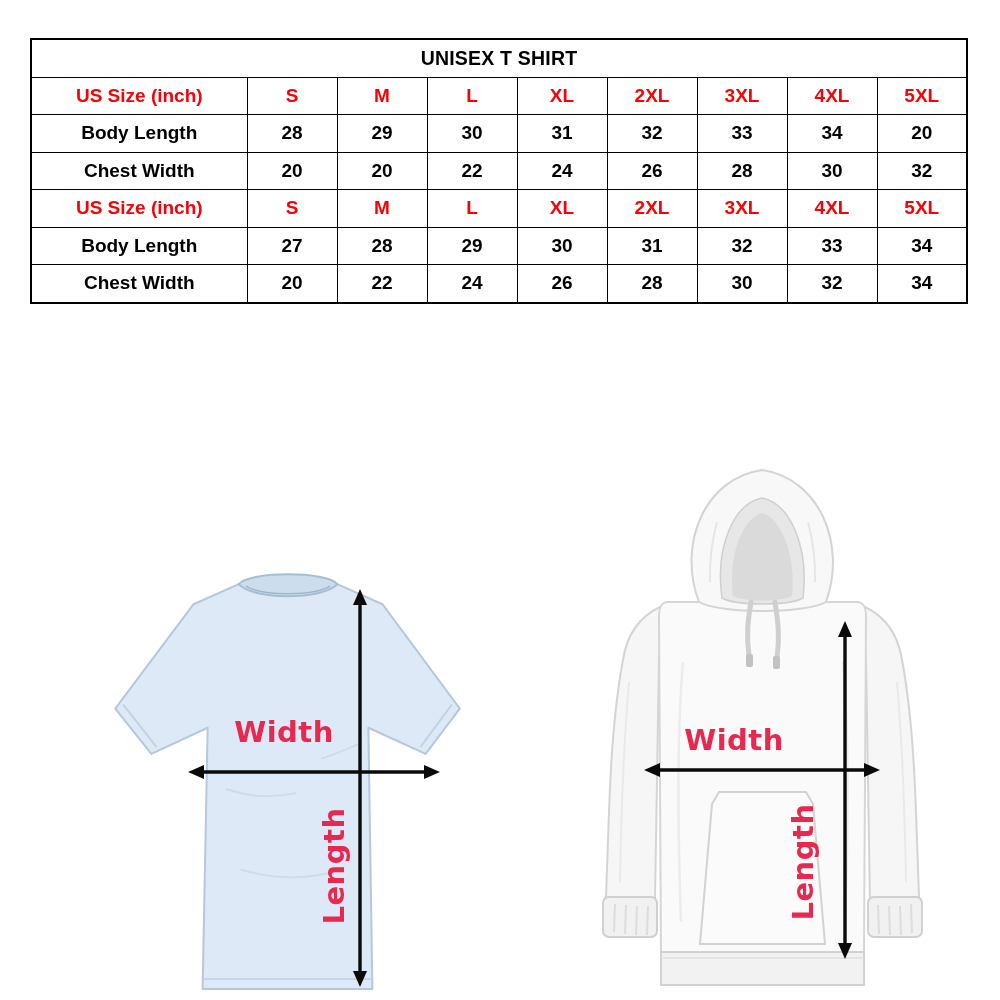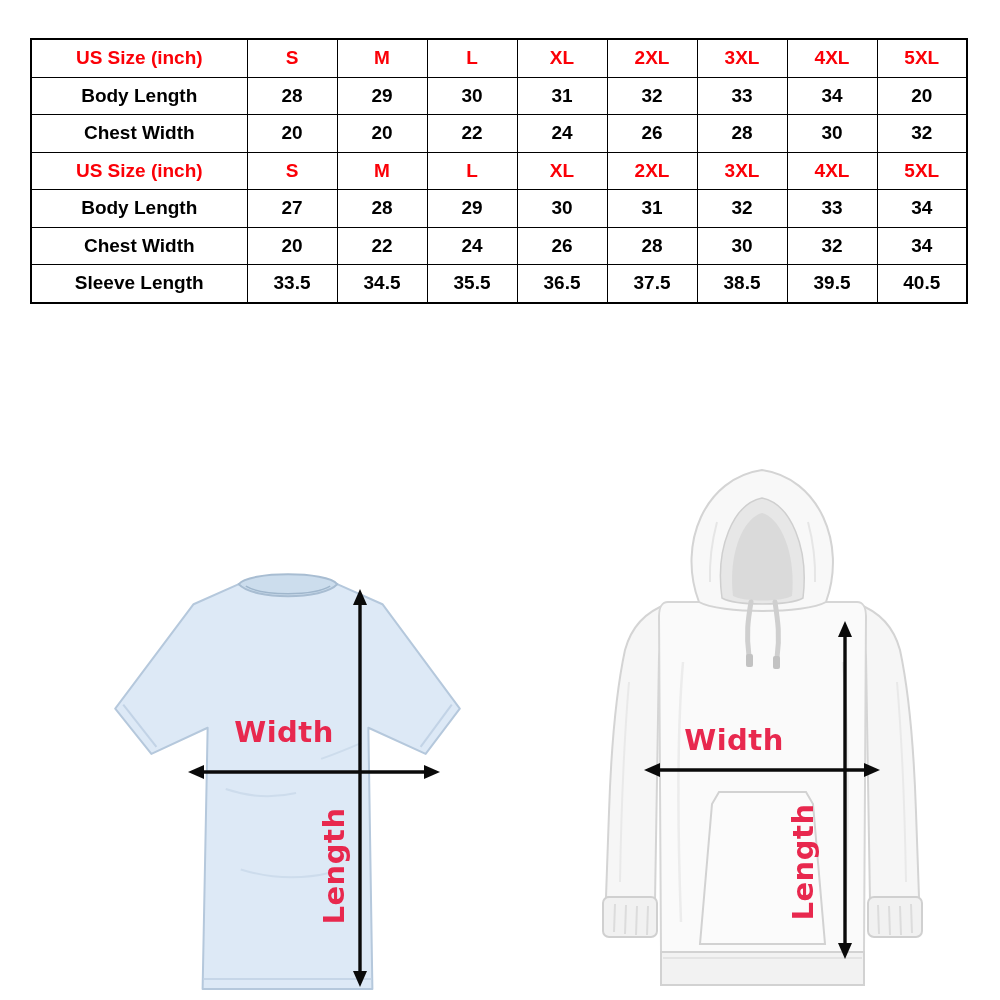--- a/index.html
+++ b/index.html
@@ -35,20 +35,23 @@
 
 <div id="stage">
 
   <div class="size-chart-wrap">
     <table class="size-chart" id="size-chart">
       <colgroup>
         <col class="label-col">
         <col span="8">
       </colgroup>
       <tbody id="size-chart-body">
+          <tr class="section-title-row">
+            <td colspan="9">UNISEX T SHIRT</td>
+          </tr>
           <tr class="size-row">
             <td style="color: rgb(251, 0, 7);">US Size (inch)</td>
             <td style="color: rgb(251, 0, 7);">S</td>
             <td style="color: rgb(251, 0, 7);">M</td>
             <td style="color: rgb(251, 0, 7);">L</td>
             <td style="color: rgb(251, 0, 7);">XL</td>
             <td style="color: rgb(251, 0, 7);">2XL</td>
             <td style="color: rgb(251, 0, 7);">3XL</td>
             <td style="color: rgb(251, 0, 7);">4XL</td>
             <td style="color: rgb(251, 0, 7);">5XL</td>
@@ -100,31 +103,20 @@
           <tr class="data-row">
             <td>Chest Width</td>
             <td>20</td>
             <td>22</td>
             <td>24</td>
             <td>26</td>
             <td>28</td>
             <td>30</td>
             <td>32</td>
             <td>34</td>
-          </tr>
-          <tr class="data-row">
-            <td>Sleeve Length</td>
-            <td>33.5</td>
-            <td>34.5</td>
-            <td>35.5</td>
-            <td>36.5</td>
-            <td>37.5</td>
-            <td>38.5</td>
-            <td>39.5</td>
-            <td>40.5</td>
           </tr>
         </tbody>
     </table>
   </div>
 
   <div class="figure" style="left:90px;top:558px;width:392px;height:437px;">
     <svg viewBox="0 0 390 435">
       <path d="M148,26 L103,46 L25,150 L61,195 L117,169 L112,429 L281,429 L277,169 L334,195 L368,150 L291,46 L246,26 C228,40 166,40 148,26 Z" fill="#dde9f6" stroke="#b5c8dc" stroke-width="2" stroke-linejoin="round"></path>
       <path d="M148,26 C158,13 236,13 246,26 C232,42 162,42 148,26 Z" fill="#ccdded" stroke="#a8bdd2" stroke-width="2"></path>
       <path d="M155,28 C172,38 222,38 239,28" fill="none" stroke="#9fb6cc" stroke-width="1.5"></path>

